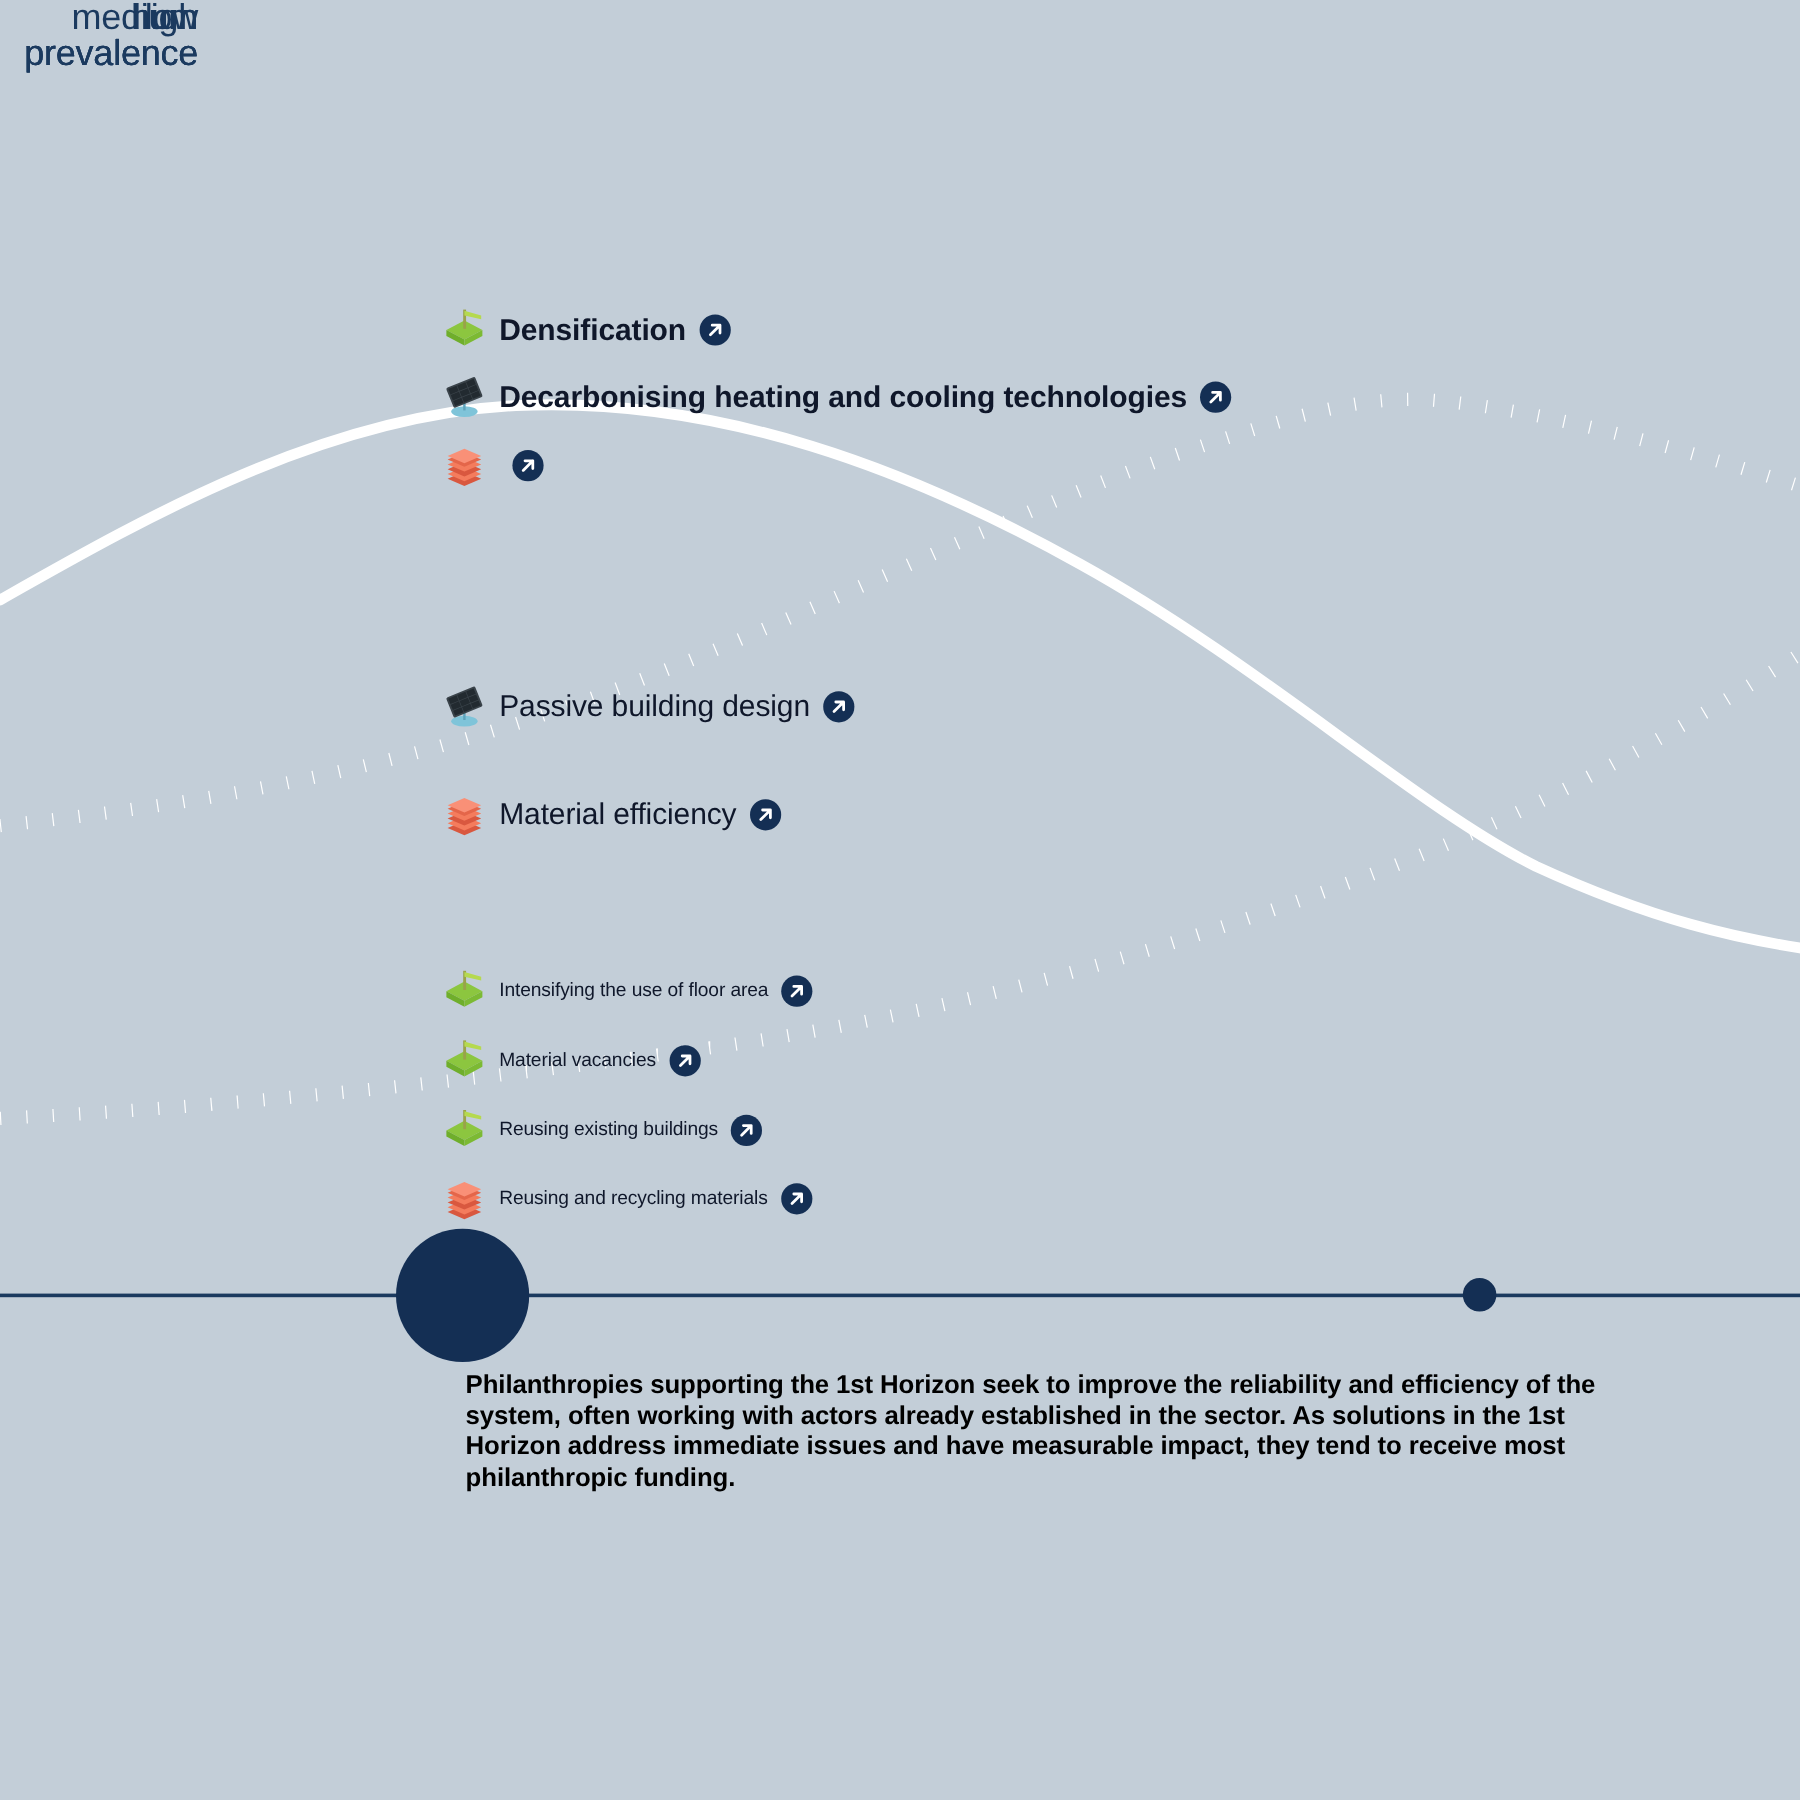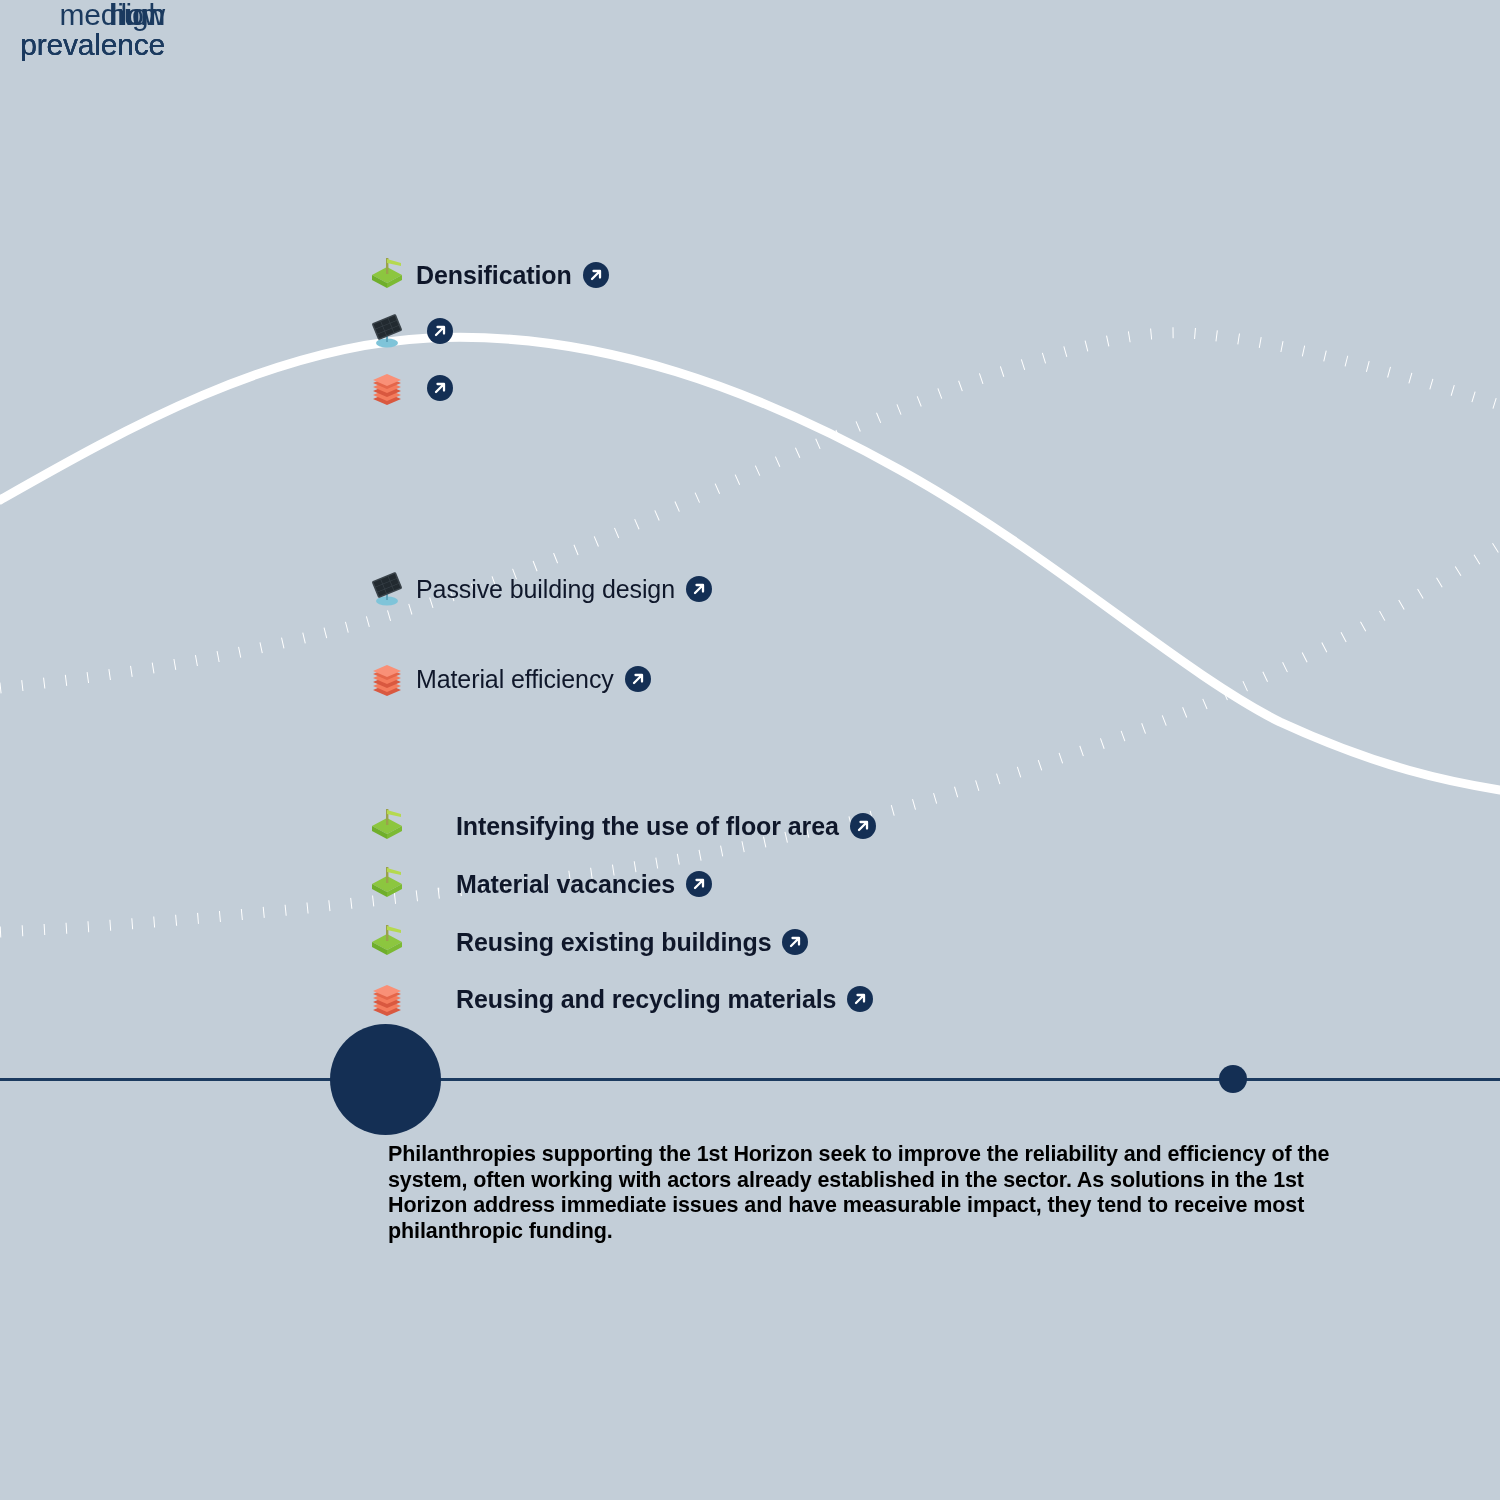--- a/index.html
+++ b/index.html
@@ -42,21 +42,21 @@
     flex:0 0 38px;
     margin-right:10px;
     position:relative;
   }
   .row .label{
     color:#0f172a;
     white-space:nowrap;
   }
   .row.high .label{font-size:25px;font-weight:700;letter-spacing:-0.1px;}
   .row.mid  .label{font-size:25px;font-weight:400;letter-spacing:-0.1px;}
-  .row.low  .label{font-size:25px;font-weight:700;letter-spacing:-0.1px;margin-left:40px;}
+  .row.low  .label{font-size:16px;font-weight:400;letter-spacing:-0.1px;}
 
   .badge{
     width:26px;height:26px;flex:0 0 26px;
     border-radius:50%;
     background:#142f54;
     margin-left:11px;
     display:flex;align-items:center;justify-content:center;
   }
   .badge svg{display:block;}
 
@@ -137,20 +137,21 @@
             <rect x="7.6" y="12.8" width="7.4" height="4.8"></rect>
             <rect x="15.6" y="12.8" width="7.4" height="4.8"></rect>
             <rect x="23.6" y="12.8" width="6.8" height="4.8"></rect>
             <rect x="7.6" y="18.2" width="7.4" height="4.4"></rect>
             <rect x="15.6" y="18.2" width="7.4" height="4.4"></rect>
             <rect x="23.6" y="18.2" width="6.8" height="4.4"></rect>
           </g>
         </g>
       </svg>
     </span>
+    <span class="label">Decarbonising heating and cooling technologies</span>
     <span class="badge">
       <svg viewBox="0 0 26 26" width="26" height="26">
         <path d="M9 17 L17 9 M10.5 9 H17 V15.5" stroke="#ffffff" stroke-width="2.3" fill="none" stroke-linecap="round" stroke-linejoin="round"></path>
       </svg>
     </span>
   </div>
 
   <div class="row high" style="left:368px;top:368px;">
     <span class="icon">
       <svg viewBox="0 0 38 38" width="38" height="38">

